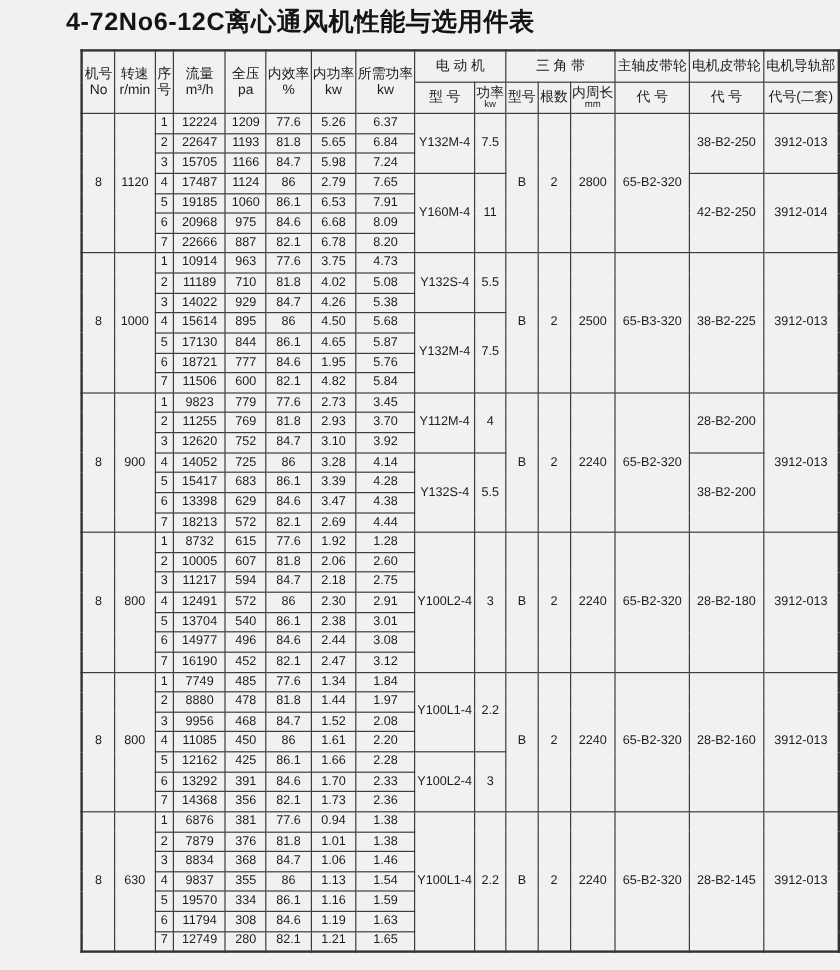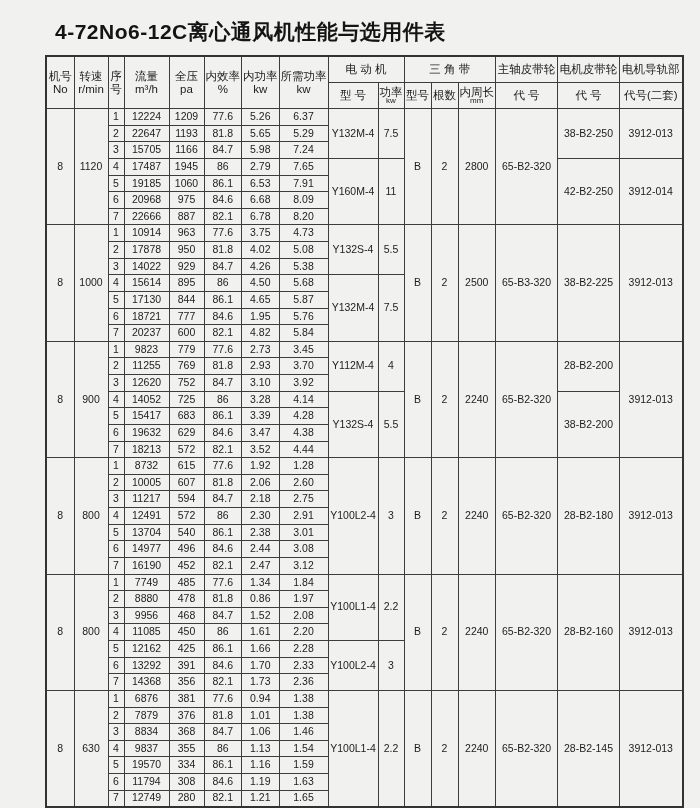--- a/index.html
+++ b/index.html
@@ -4,31 +4,31 @@
 <style>
   html,body{margin:0;padding:0;}
   body{
     width:700px;height:808px;
     background:#f1f1ef;
     font-family:"Liberation Sans","DejaVu Sans",sans-serif;
     color:#222;
     overflow:hidden;
   }
   .page-title{
-    margin:18px 0 0 55px;
+    margin:4px 0 0 55px;
     font-size:21px;
     font-weight:bold;
     letter-spacing:0.5px;
     color:#141414;
     white-space:nowrap;
   }
   table.spec{
     border-collapse:collapse;
     table-layout:fixed;
-    margin:9px 0 0 45px;
+    margin:9px 0 0 67px;
     border:2px solid #333;
   }
   .spec th,.spec td{
     border:1px solid #3d3d3d;
     text-align:center;
     vertical-align:middle;
     padding:0 1px;
     white-space:nowrap;
     overflow:hidden;
   }
@@ -163,34 +163,34 @@
         <td rowspan="7">65-B2-320</td>
         <td rowspan="3">38-B2-250</td>
         <td rowspan="3">3912-013</td>
       </tr>
       <tr>
         <td rowspan="1">2</td>
         <td rowspan="1">22647</td>
         <td rowspan="1">1193</td>
         <td rowspan="1">81.8</td>
         <td rowspan="1">5.65</td>
-        <td rowspan="1">5.29</td>
+        <td rowspan="1">6.84</td>
       </tr>
       <tr>
         <td rowspan="1">3</td>
         <td rowspan="1">15705</td>
         <td rowspan="1">1166</td>
         <td rowspan="1">84.7</td>
         <td rowspan="1">5.98</td>
         <td rowspan="1">7.24</td>
       </tr>
       <tr>
         <td rowspan="1">4</td>
         <td rowspan="1">17487</td>
-        <td rowspan="1">1945</td>
+        <td rowspan="1">1124</td>
         <td rowspan="1">86</td>
         <td rowspan="1">2.79</td>
         <td rowspan="1">7.65</td>
         <td rowspan="4">Y160M-4</td>
         <td rowspan="4">11</td>
         <td rowspan="4">42-B2-250</td>
         <td rowspan="4">3912-014</td>
       </tr>
       <tr>
         <td rowspan="1">5</td>
@@ -229,22 +229,22 @@
         <td rowspan="3">5.5</td>
         <td rowspan="7">B</td>
         <td rowspan="7">2</td>
         <td rowspan="7">2500</td>
         <td rowspan="7">65-B3-320</td>
         <td rowspan="7">38-B2-225</td>
         <td rowspan="7">3912-013</td>
       </tr>
       <tr>
         <td rowspan="1">2</td>
-        <td rowspan="1">17878</td>
-        <td rowspan="1">950</td>
+        <td rowspan="1">11189</td>
+        <td rowspan="1">710</td>
         <td rowspan="1">81.8</td>
         <td rowspan="1">4.02</td>
         <td rowspan="1">5.08</td>
       </tr>
       <tr>
         <td rowspan="1">3</td>
         <td rowspan="1">14022</td>
         <td rowspan="1">929</td>
         <td rowspan="1">84.7</td>
         <td rowspan="1">4.26</td>
@@ -271,21 +271,21 @@
       <tr>
         <td rowspan="1">6</td>
         <td rowspan="1">18721</td>
         <td rowspan="1">777</td>
         <td rowspan="1">84.6</td>
         <td rowspan="1">1.95</td>
         <td rowspan="1">5.76</td>
       </tr>
       <tr>
         <td rowspan="1">7</td>
-        <td rowspan="1">20237</td>
+        <td rowspan="1">11506</td>
         <td rowspan="1">600</td>
         <td rowspan="1">82.1</td>
         <td rowspan="1">4.82</td>
         <td rowspan="1">5.84</td>
       </tr>
       <tr>
         <td rowspan="7">8</td>
         <td rowspan="7">900</td>
         <td rowspan="1">1</td>
         <td rowspan="1">9823</td>
@@ -332,32 +332,32 @@
       <tr>
         <td rowspan="1">5</td>
         <td rowspan="1">15417</td>
         <td rowspan="1">683</td>
         <td rowspan="1">86.1</td>
         <td rowspan="1">3.39</td>
         <td rowspan="1">4.28</td>
       </tr>
       <tr>
         <td rowspan="1">6</td>
-        <td rowspan="1">19632</td>
+        <td rowspan="1">13398</td>
         <td rowspan="1">629</td>
         <td rowspan="1">84.6</td>
         <td rowspan="1">3.47</td>
         <td rowspan="1">4.38</td>
       </tr>
       <tr>
         <td rowspan="1">7</td>
         <td rowspan="1">18213</td>
         <td rowspan="1">572</td>
         <td rowspan="1">82.1</td>
-        <td rowspan="1">3.52</td>
+        <td rowspan="1">2.69</td>
         <td rowspan="1">4.44</td>
       </tr>
       <tr>
         <td rowspan="7">8</td>
         <td rowspan="7">800</td>
         <td rowspan="1">1</td>
         <td rowspan="1">8732</td>
         <td rowspan="1">615</td>
         <td rowspan="1">77.6</td>
         <td rowspan="1">1.92</td>
@@ -435,21 +435,21 @@
         <td rowspan="7">2240</td>
         <td rowspan="7">65-B2-320</td>
         <td rowspan="7">28-B2-160</td>
         <td rowspan="7">3912-013</td>
       </tr>
       <tr>
         <td rowspan="1">2</td>
         <td rowspan="1">8880</td>
         <td rowspan="1">478</td>
         <td rowspan="1">81.8</td>
-        <td rowspan="1">0.86</td>
+        <td rowspan="1">1.44</td>
         <td rowspan="1">1.97</td>
       </tr>
       <tr>
         <td rowspan="1">3</td>
         <td rowspan="1">9956</td>
         <td rowspan="1">468</td>
         <td rowspan="1">84.7</td>
         <td rowspan="1">1.52</td>
         <td rowspan="1">2.08</td>
       </tr>

